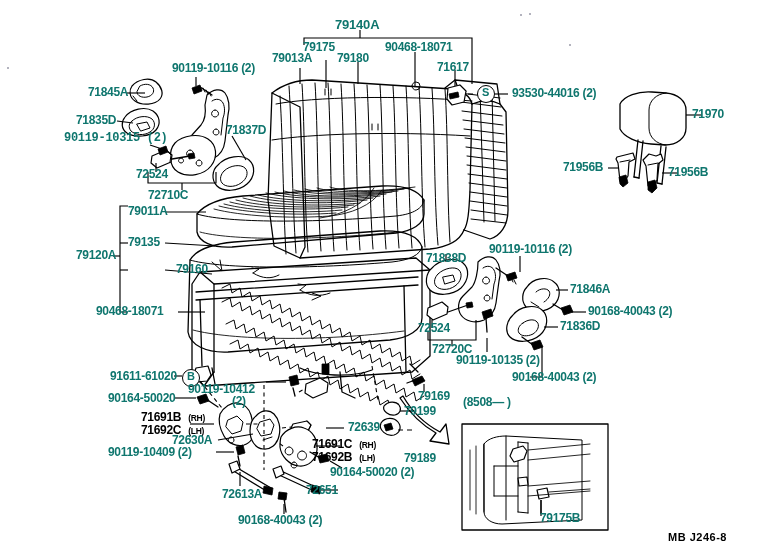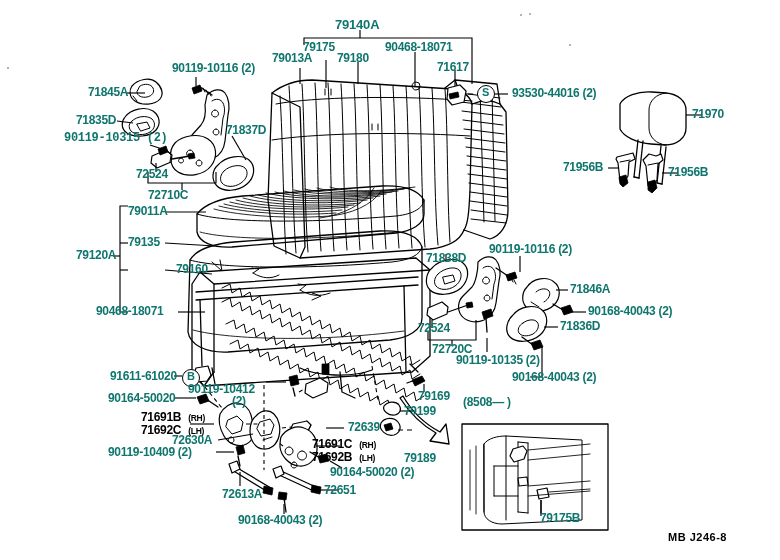--- a/index.html
+++ b/index.html
@@ -585,21 +585,21 @@
 
   <div class="lbl s11" style="left:188px;top:383px;">90119-10412</div>
   <div class="lbl s11" style="left:232px;top:395px;">(2)</div>
 
   <div class="lbl s12" style="left:348px;top:421px;">72639</div>
   <div class="stack" style="left:312px;top:438px;">
     <div class="row"><span>71691C</span><span class="suf">(RH)</span></div>
     <div class="row"><span>71692B</span><span class="suf">(LH)</span></div>
   </div>
   <div class="lbl s11" style="left:330px;top:466px;">90164-50020 (2)</div>
-  <div class="lbl s12" style="left:324px;top:484px;">72651</div>
+  <div class="lbl s12" style="left:306px;top:484px;">72651</div>
 
   <div class="lbl s12" style="left:418px;top:390px;">79169</div>
   <div class="lbl s12" style="left:404px;top:405px;">79199</div>
   <div class="lbl s12" style="left:404px;top:424px;margin-top:28px;">79189</div>
 
   <div class="lbl s12" style="left:463px;top:396px;">(8508—          )</div>
   <div class="lbl s12" style="left:540px;top:512px;">79175B</div>
 
   <div class="sheet" style="left:668px;top:531px;">MB  J246-8</div>
 

